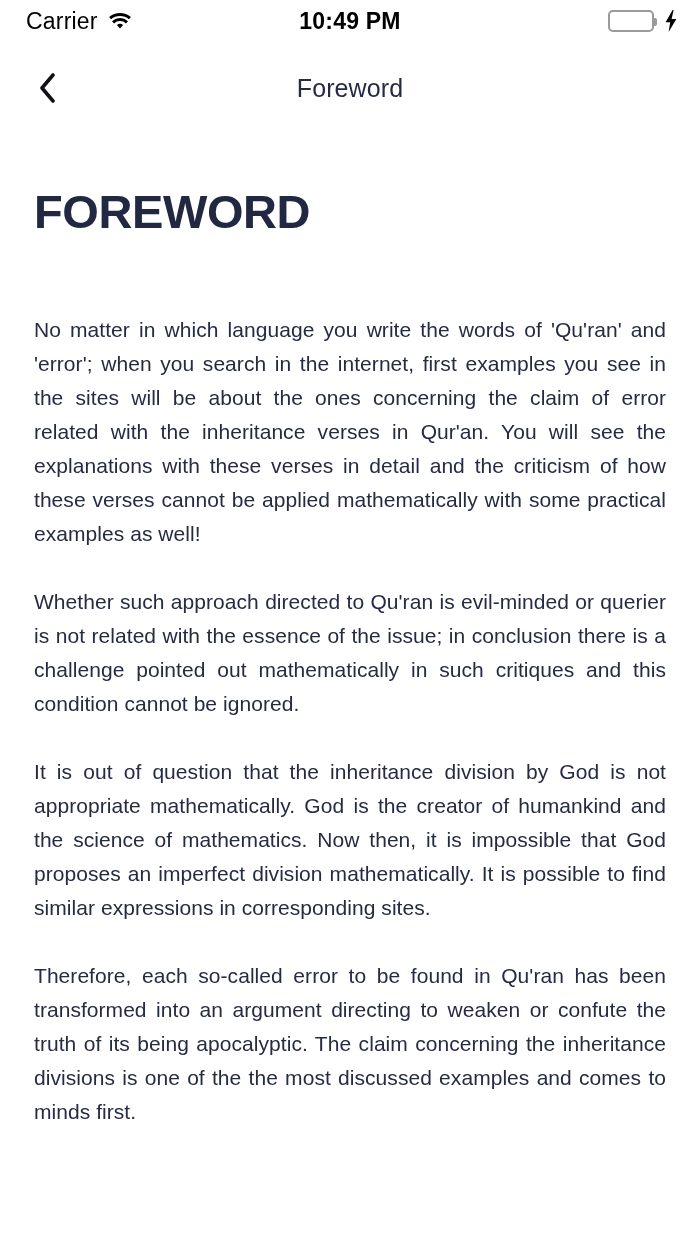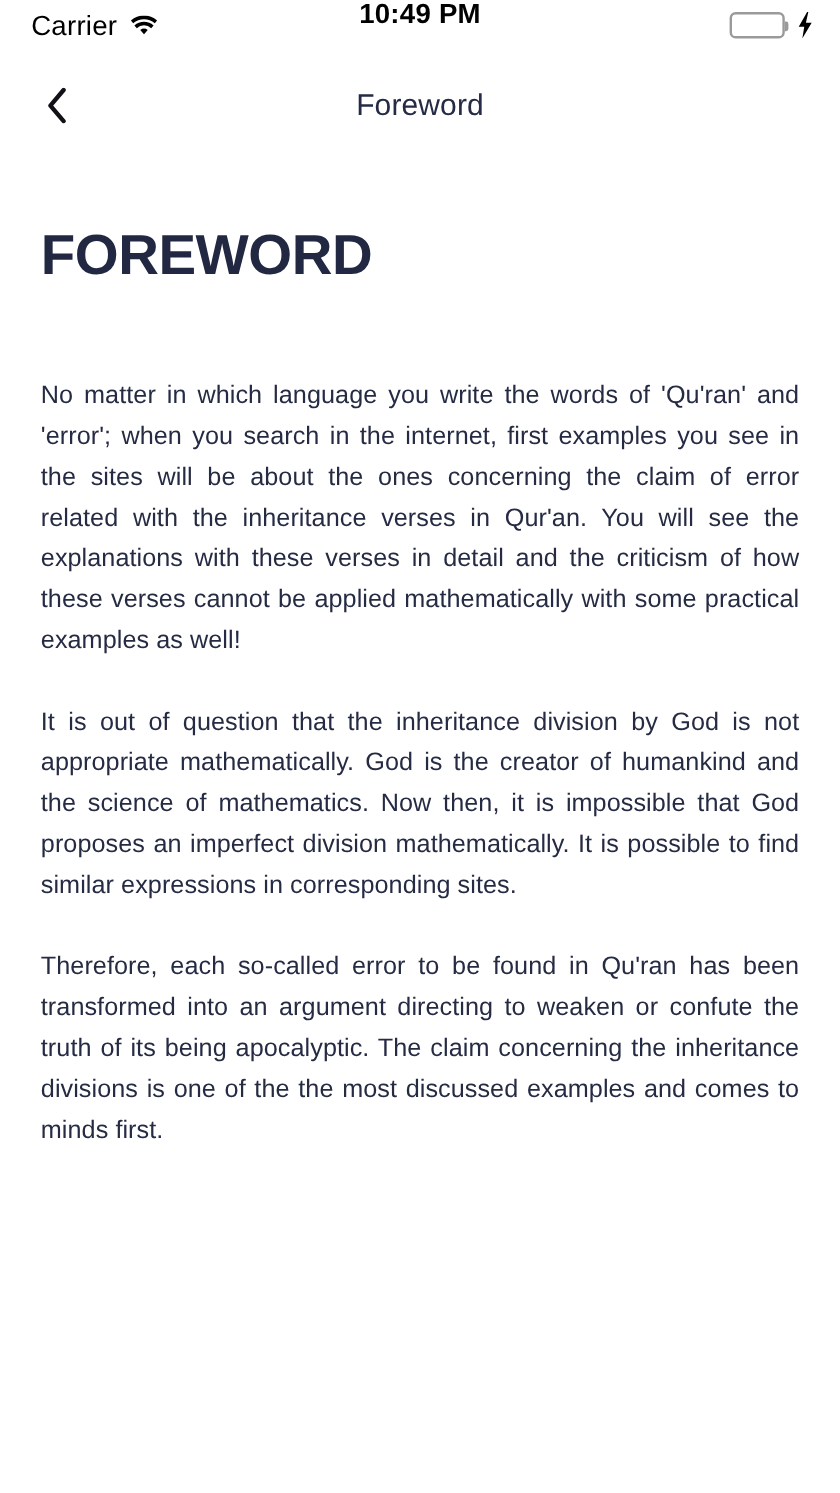--- a/index.html
+++ b/index.html
@@ -51,20 +51,21 @@
     position: relative;
     top: 1px;
   }
   .status-center {
     position: absolute;
     left: 0;
     right: 0;
     top: 0;
     height: 42px;
     display: flex;
+    align-items: center;
     justify-content: center;
     pointer-events: none;
   }
   .status-time {
     font-size: 23px;
     font-weight: bold;
     color: #000000;
     letter-spacing: 0.2px;
     line-height: 1;
   }
@@ -215,18 +216,19 @@
       </span>
     </div>
     <div class="nav-title">Foreword</div>
   </div>
 
   <div class="content">
     <h1 class="page-heading">FOREWORD</h1>
 
     <div class="article">
       <p class="para">No matter in which language you write the words of 'Qu'ran' and 'error'; when you search in the internet, first examples you see in the sites will be about the ones concerning the claim of error related with the inheritance verses in Qur'an. You will see the explanations with these verses in detail and the criticism of how these verses cannot be applied mathematically with some practical examples as well!</p>
+      <p class="para">Whether such approach directed to Qu'ran is evil-minded or querier is not related with the essence of the issue; in conclusion there is a challenge pointed out mathematically in such critiques and this condition cannot be ignored.</p>
       <p class="para">It is out of question that the inheritance division by God is not appropriate mathematically. God is the creator of humankind and the science of mathematics. Now then, it is impossible that God proposes an imperfect division mathematically. It is possible to find similar expressions in corresponding sites.</p>
       <p class="para">Therefore, each so-called error to be found in Qu'ran has been transformed into an argument directing to weaken or confute the truth of its being apocalyptic. The claim concerning the inheritance divisions is one of the the most discussed examples and comes to minds first.</p>
     </div>
   </div>
 
 </div>
 
 </body></html>

